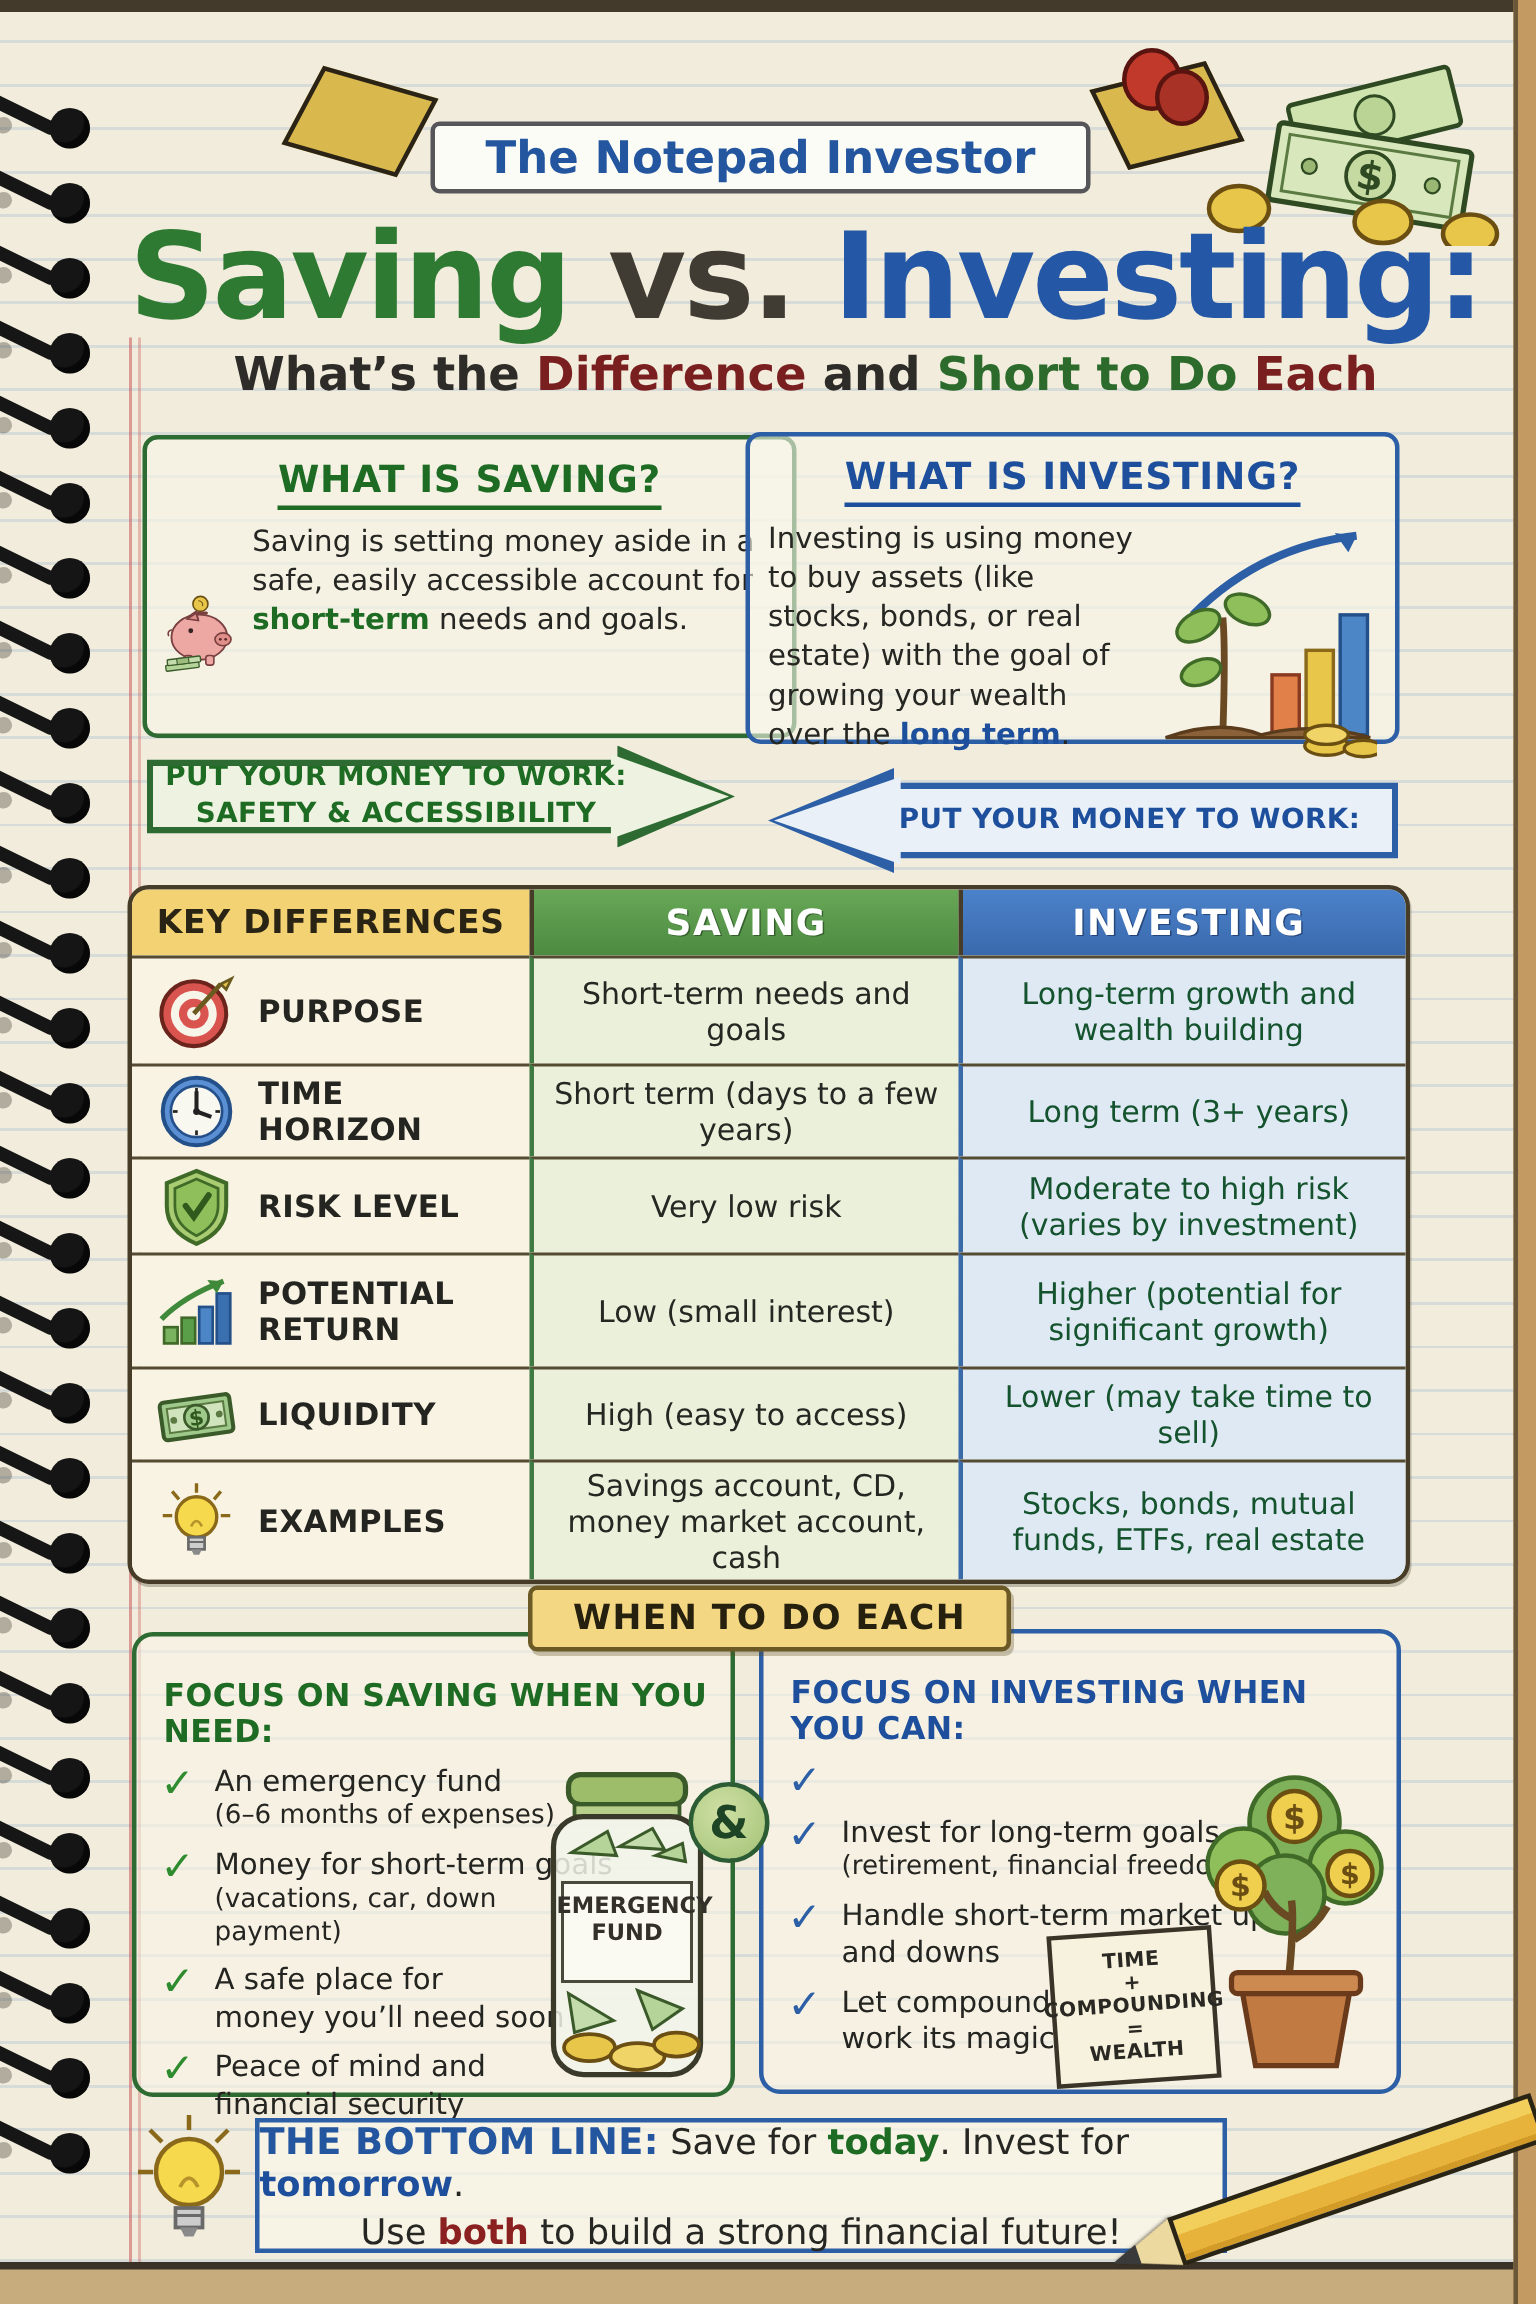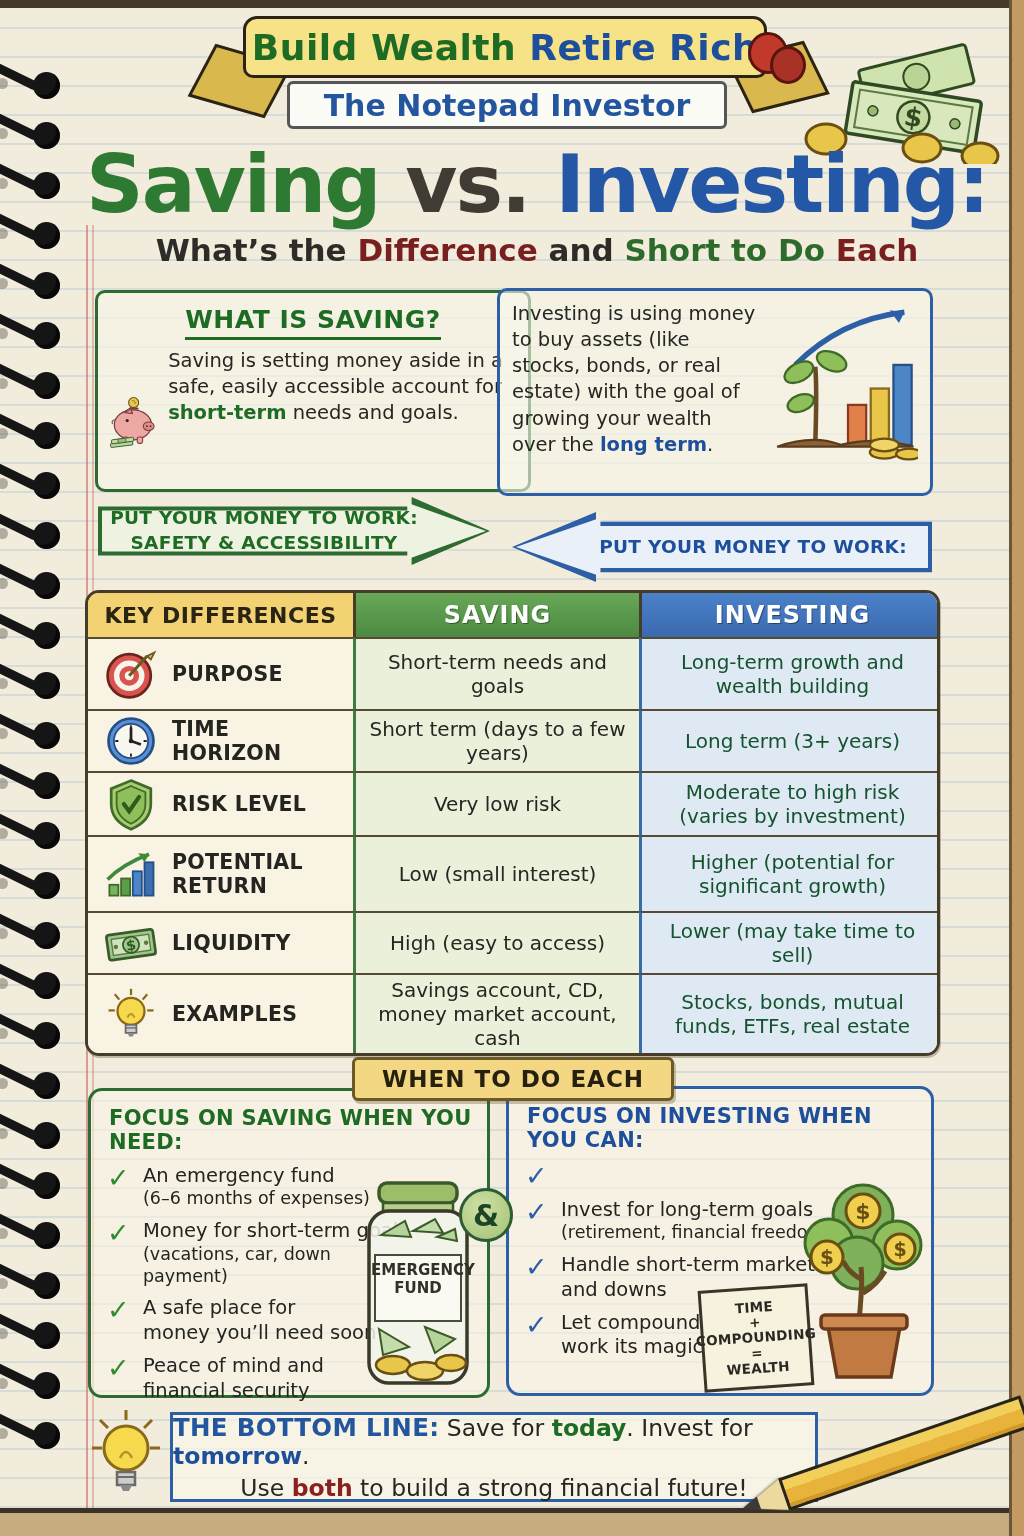--- a/index.html
+++ b/index.html
@@ -80,21 +80,21 @@
   .cell.sav{background:#eaf0da;font-size:20px;border-left:3px solid #3f7a42;color:#262622;}
   .cell.inv{background:#dee9f4;font-size:20px;border-left:3px solid #3b6aa8;color:#14532d;}
   .cell .icn{flex:0 0 54px;}
   .r1{height:72px;} .r2{height:62px;} .r3{height:64px;} .r4{height:76px;} .r5{height:62px;} .r6{height:80px;}
 
   
   .when-banner{position:absolute;left:352px;top:1057px;width:322px;height:44px;background:#f3d783;border:3px solid #6b5a26;border-radius:6px;z-index:8;display:flex;align-items:center;justify-content:center;font-size:23px;font-weight:bold;letter-spacing:1px;color:#26200f;box-shadow:2px 3px 0 rgba(90,70,20,.3);}
   .chk-box{position:absolute;border-radius:14px;background:rgba(249,246,234,.55);z-index:6;padding:14px 14px 10px 16px;}
   .chk-saving{left:88px;top:1088px;width:402px;height:310px;border:3.5px solid #2e6b33;}
   .chk-investing{left:506px;top:1086px;width:428px;height:310px;border:3.5px solid #2d5fa6;}
-  .chk-head{font-size:21px;font-weight:bold;letter-spacing:.3px;margin:1px 0 10px 2px;}
+  .chk-head{font-size:21px;font-weight:bold;letter-spacing:.3px;margin:13px 0 10px 2px;}
   .chk-saving .chk-head{color:#1e6b24;}
   .chk-investing .chk-head{color:#1d4f9c;}
   .chk-item{display:flex;gap:10px;margin-bottom:9px;}
   .chk-mark{font-size:27px;font-weight:bold;line-height:1;flex:0 0 26px;}
   .chk-saving .chk-mark{color:#2e8b2e;}
   .chk-investing .chk-mark{color:#2d5fa6;}
   .chk-lines{font-size:19.5px;line-height:1.25;color:#242420;}
   .chk-sub{font-size:17.5px;}
   .chk-saving .chk-lines{max-width:268px;}
   .chk-investing .chk-lines{max-width:300px;}
@@ -154,23 +154,20 @@
       <div class="ring"></div>
       <div class="ring"></div>
       <div class="ring"></div>
       <div class="ring"></div>
       <div class="ring"></div>
       <div class="ring"></div>
     </div>
 
   <div class="ribbon-fold fold-left"></div>
   <div class="ribbon-fold fold-right"></div>
-  <div class="ribbon">
-    <div class="ribbon-text"><span class="g">Build Wealth </span><span class="b">Retire Rich</span></div>
-  </div>
   <div class="banner-strip">
     <span>The Notepad Investor</span>
   </div>
   <div class="pushpin"></div>
 
   <div class="money-tr">
     <svg width="210" height="130" viewBox="0 0 210 130">
       <g transform="rotate(-14 120 45)">
           <rect x="62" y="22" width="110" height="40" rx="3" fill="#cfe3ae" stroke="#2f4a22" stroke-width="3"></rect>
           <circle cx="117" cy="42" r="13" fill="#b9d494" stroke="#2f4a22" stroke-width="2"></circle>
@@ -213,20 +210,21 @@
           <rect x="2" y="128" width="62" height="11" rx="2" fill="#b5d49a" stroke="#3a5a2a" stroke-width="2.5"></rect>
           <rect x="6" y="118" width="62" height="11" rx="2" fill="#c4dcab" stroke="#3a5a2a" stroke-width="2.5"></rect>
           <rect x="24" y="118" width="22" height="11" fill="#9dbd7e" stroke="#3a5a2a" stroke-width="2"></rect>
         </g>
       </svg>
       <div class="def-text"><span>Saving is setting money aside in a safe, easily accessible account for </span><span class="hl-green">short-term</span><span> needs and goals.</span></div>
     </div>
   </div>
 
   <div class="def-box investing-def">
+    <div class="def-head">WHAT IS INVESTING?</div>
     <div class="def-flex">
       <div class="def-text" style="max-width:248px"><span>Investing is using money to buy assets (like stocks, bonds, or real estate) with the goal of growing your wealth over the </span><span class="hl-blue">long term</span><span>.</span></div>
       <svg width="165" height="166" viewBox="0 0 165 166">
         <path d="M30 62 C 70 22 115 8 150 4" fill="none" stroke="#2d5fa6" stroke-width="6"></path>
         <path d="M150 4 l-16 -2 l10 14 Z" fill="#2d5fa6"></path>
         <rect x="88" y="106" width="20" height="44" fill="#e2804a" stroke="#8a3a20" stroke-width="2.5"></rect>
         <rect x="113" y="88" width="20" height="62" fill="#e8c64a" stroke="#8a6a1a" stroke-width="2.5"></rect>
         <rect x="138" y="62" width="20" height="88" fill="#4d86c6" stroke="#24508a" stroke-width="2.5"></rect>
         <path d="M52 148 q2 -60 0 -84" fill="none" stroke="#6a4a22" stroke-width="5"></path>
         <ellipse cx="34" cy="70" rx="17" ry="10" transform="rotate(-28 34 70)" fill="#8fbf5a" stroke="#3f6a28" stroke-width="2.5"></ellipse>

